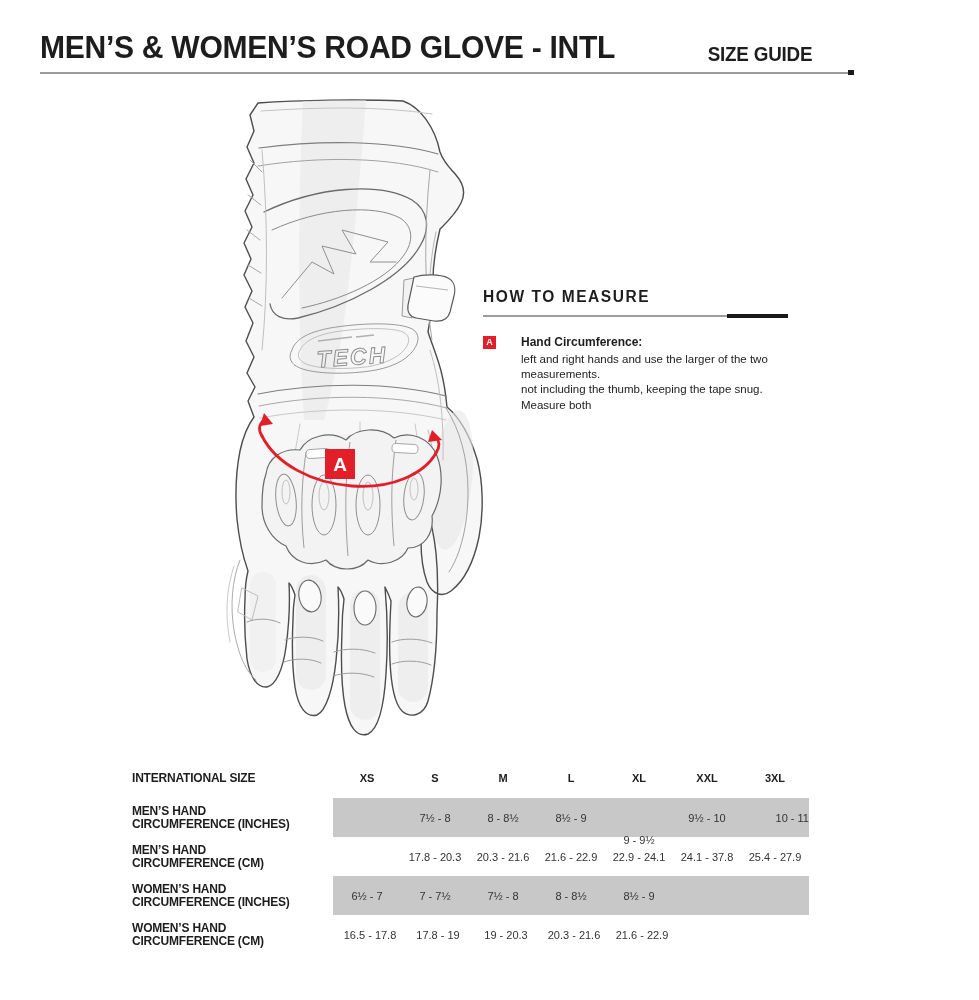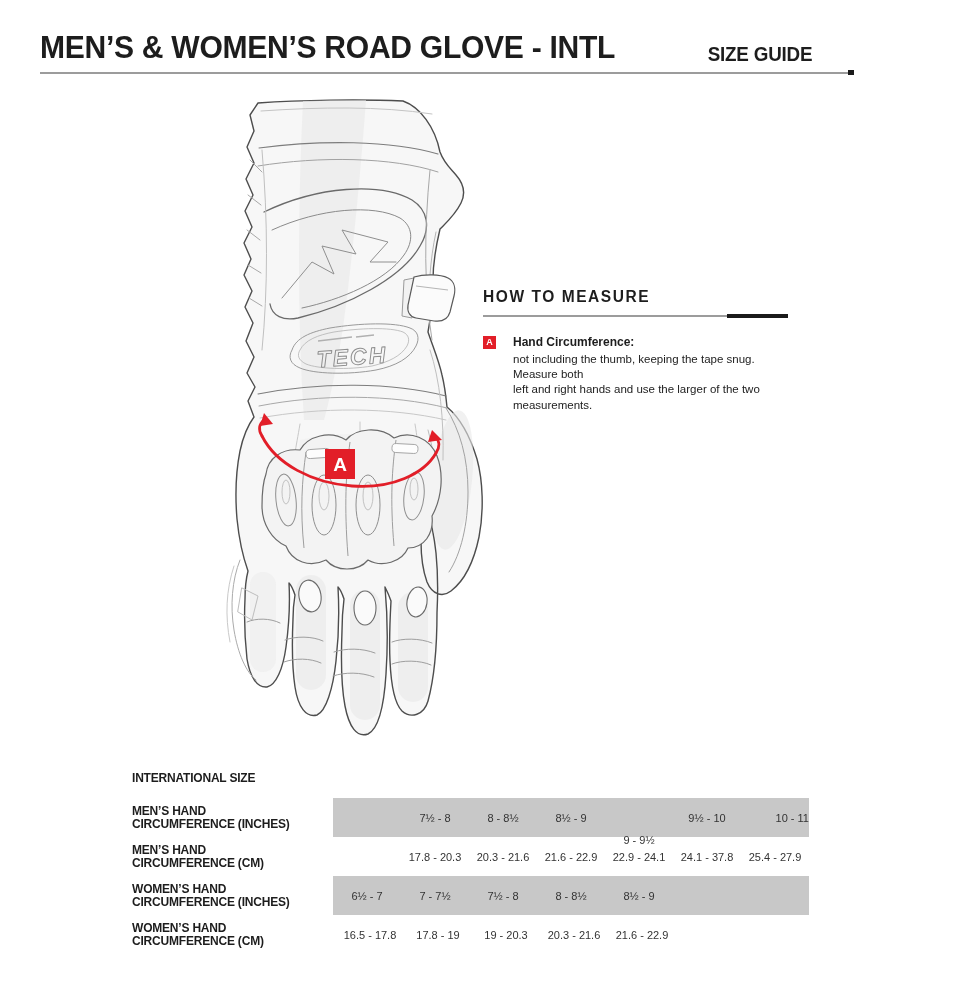--- a/index.html
+++ b/index.html
@@ -17,21 +17,21 @@
   
   .htm{position:absolute;left:483px;top:288px;width:305px;}
   .htm h2{margin:0;font-size:16px;font-weight:700;letter-spacing:1.6px;transform:scaleX(0.97);
           transform-origin:left;}
   .htm-rule{position:relative;margin-top:8px;height:4px;}
   .htm-rule .gray{position:absolute;left:0;right:0;top:1px;height:2px;background:#9c9c9c;}
   .htm-rule .black{position:absolute;right:0;top:0;width:61px;height:4px;background:#1a1a1a;}
   .measure-item{display:flex;margin-top:17px;}
   .badge-sm{flex:0 0 auto;width:13px;height:13px;background:#E21E28;color:#fff;
             font-size:9px;font-weight:700;text-align:center;line-height:13px;margin-top:1px;}
-  .measure-text{margin-left:17px;}
+  .measure-text{margin-left:25px;}
   .measure-title{font-size:12px;font-weight:700;line-height:14px;}
   .measure-lines{margin-top:3px;font-size:11.5px;line-height:15.2px;color:#222;}
 
   
   .stable{position:absolute;left:132px;top:765px;width:682px;}
   .thead{display:flex;align-items:center;height:26px;}
   .tlabel{flex:0 0 196px;text-align:left;font-weight:700;font-size:12px;line-height:13px;
           letter-spacing:-0.2px;}
   .tcells{display:flex;margin-left:5px;}
   .cell{flex:0 0 68px;text-align:center;font-size:11px;color:#333;}
@@ -178,30 +178,39 @@
     <h2>HOW TO MEASURE</h2>
     <div class="htm-rule">
       <span class="gray"></span>
       <span class="black"></span>
     </div>
     <div class="measure-item">
       <span class="badge-sm">A</span>
       <div class="measure-text">
         <div class="measure-title">Hand Circumference:</div>
         <div class="measure-lines" id="measure-lines">
+            <div>left and right hands and use the larger of the two measurements.</div>
             <div>not including the thumb, keeping the tape snug. Measure both</div>
-            <div>left and right hands and use the larger of the two measurements.</div>
           </div>
       </div>
     </div>
   </section>
 
   <section class="stable">
     <div class="thead">
       <div class="tlabel">INTERNATIONAL SIZE</div>
+      <div class="tcells" id="colheads">
+          <div class="cell colhead">XS</div>
+          <div class="cell colhead">S</div>
+          <div class="cell colhead">M</div>
+          <div class="cell colhead">L</div>
+          <div class="cell colhead">XL</div>
+          <div class="cell colhead">XXL</div>
+          <div class="cell colhead">3XL</div>
+        </div>
     </div>
     <div id="trows">
         <div class="trow shaded">
           <div class="tlabel">
             <div>MEN’S HAND</div>
             <div>CIRCUMFERENCE (INCHES)</div>
           </div>
           <div class="tcells" style="display: flex;">
             <div class="cell" style="align-self: center;"></div>
             <div class="cell" style="align-self: center;">7½ - 8</div>

